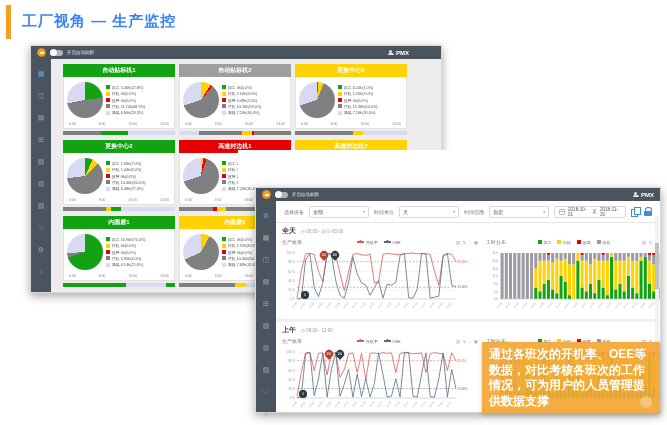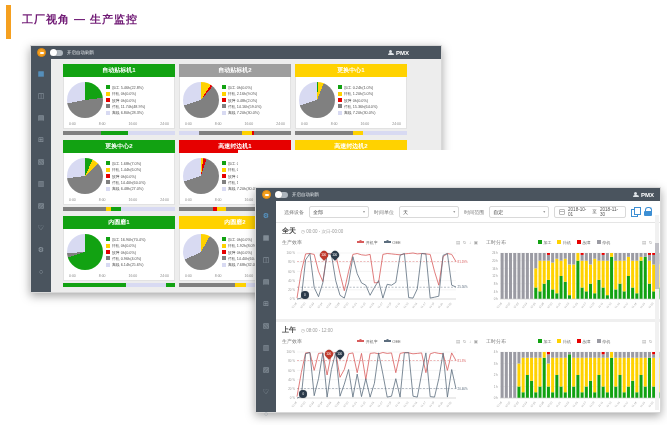--- a/index.html
+++ b/index.html
@@ -1,19 +1,19 @@
 <!DOCTYPE html>
 <html><head>
 <meta charset="utf-8">
 <style>
   html,body{margin:0;padding:0;background:#fff;}
   .page{position:relative;width:667px;height:425px;background:#fff;overflow:hidden;
         font-family:"Liberation Sans","DejaVu Sans",sans-serif;}
   
-  .slide-title{position:absolute;font-size:11px;font-weight:bold;color:#701a75;letter-spacing:1px;}
+  .slide-title{position:absolute;font-size:15px;font-weight:bold;color:#3b82f6;letter-spacing:1px;}
   .t1{left:22px;top:12px;}
   .accent-bar{position:absolute;left:6px;top:5px;width:5px;height:34px;background:#f5a020;}
   .t2bg{position:absolute;left:238px;top:150px;width:429px;height:37px;background:#fff;z-index:2;}
   .t2{left:244px;top:158px;z-index:3;}
   
   .window{position:absolute;background:#ededed;box-shadow:0 3px 9px rgba(0,0,0,.35);border:1px solid #d8d8d8;box-sizing:border-box;}
   .win1{left:30px;top:45px;width:412px;height:248px;z-index:1;}
   .win2{left:255px;top:187px;width:406px;height:226px;z-index:4;background:#fff;}
   .win-header{display:flex;align-items:center;gap:4px;height:13px;background:#4a545e;padding:0 6px;}
   .logo{width:9px;height:9px;border-radius:50%;background:#f5a020;border:1px solid #e08a10;box-sizing:border-box;position:relative;flex:0 0 auto;}
@@ -1037,14 +1037,18 @@
               </div>
             </div>
           </div>
         <div class="w2scroll">
           <div class="w2thumb"></div>
         </div>
       </div>
     </div>
   </div>
 
+  <div class="note">
+    <span>通过各班次的开机率、OEE等数据，对比考核各班次的工作情况，可为用户的人员管理提供数据支撑</span>
+    <span class="wm"></span>
+  </div>
 
 </div>
 
 </body></html>

